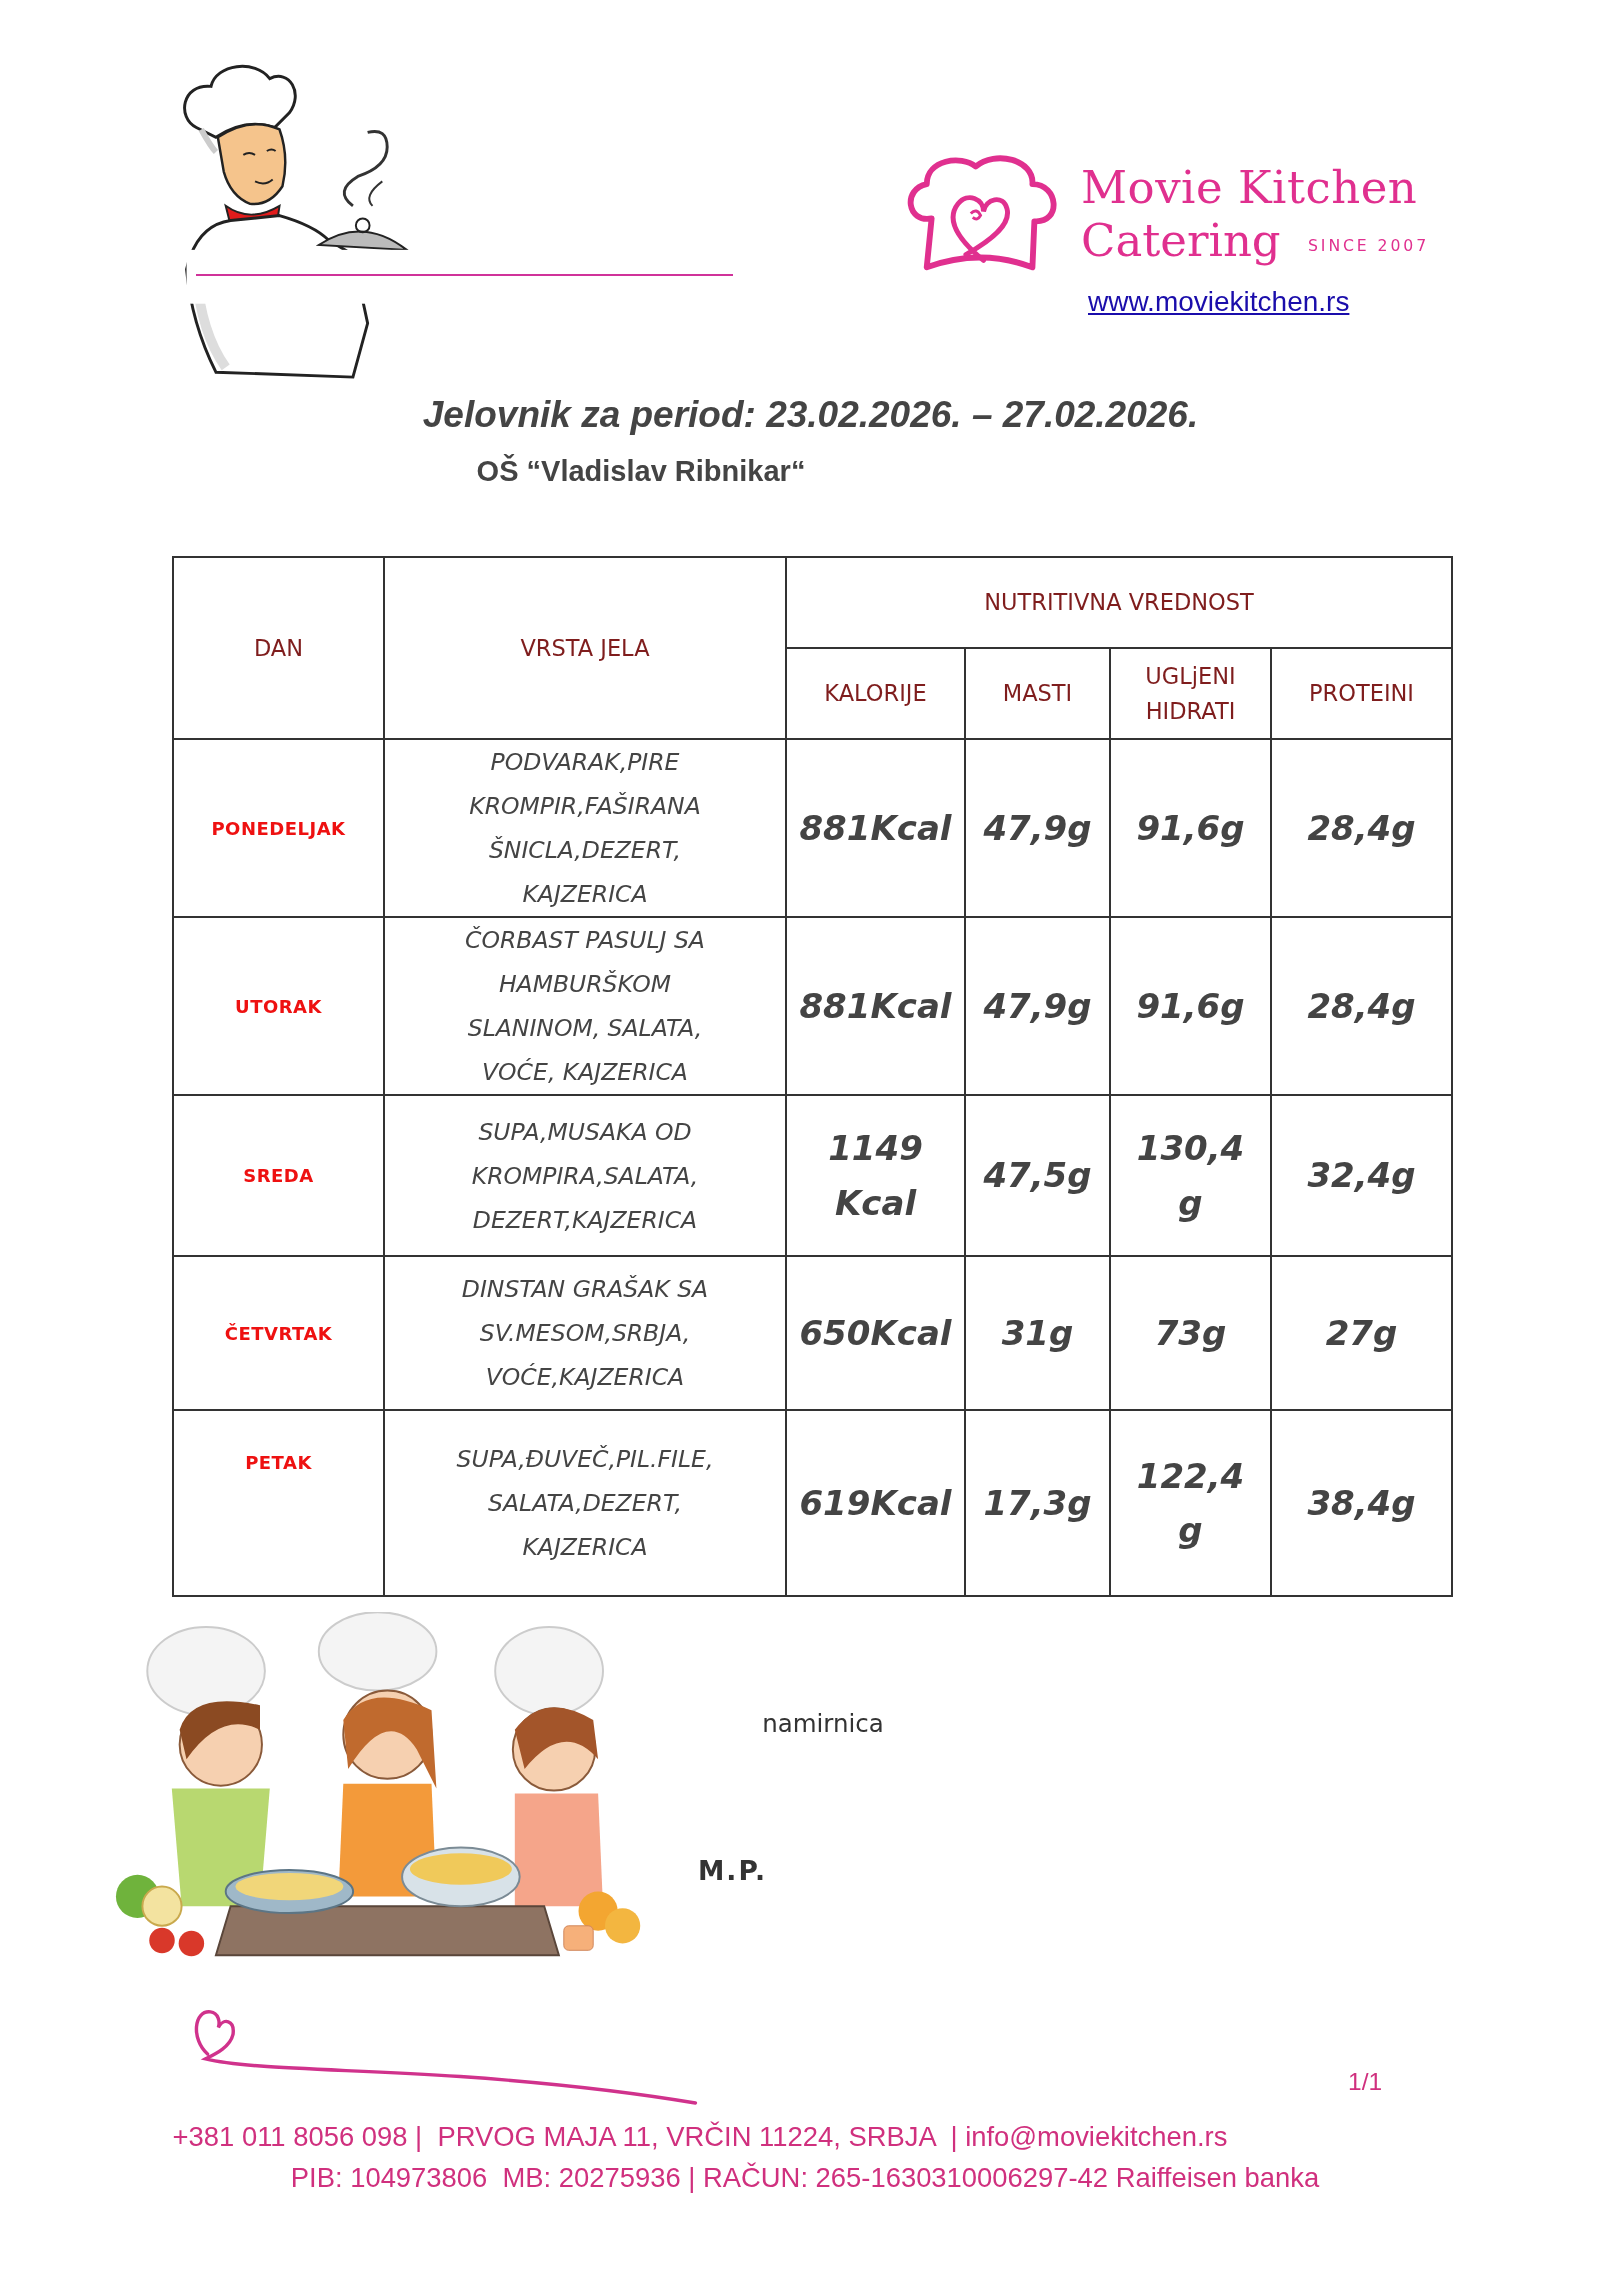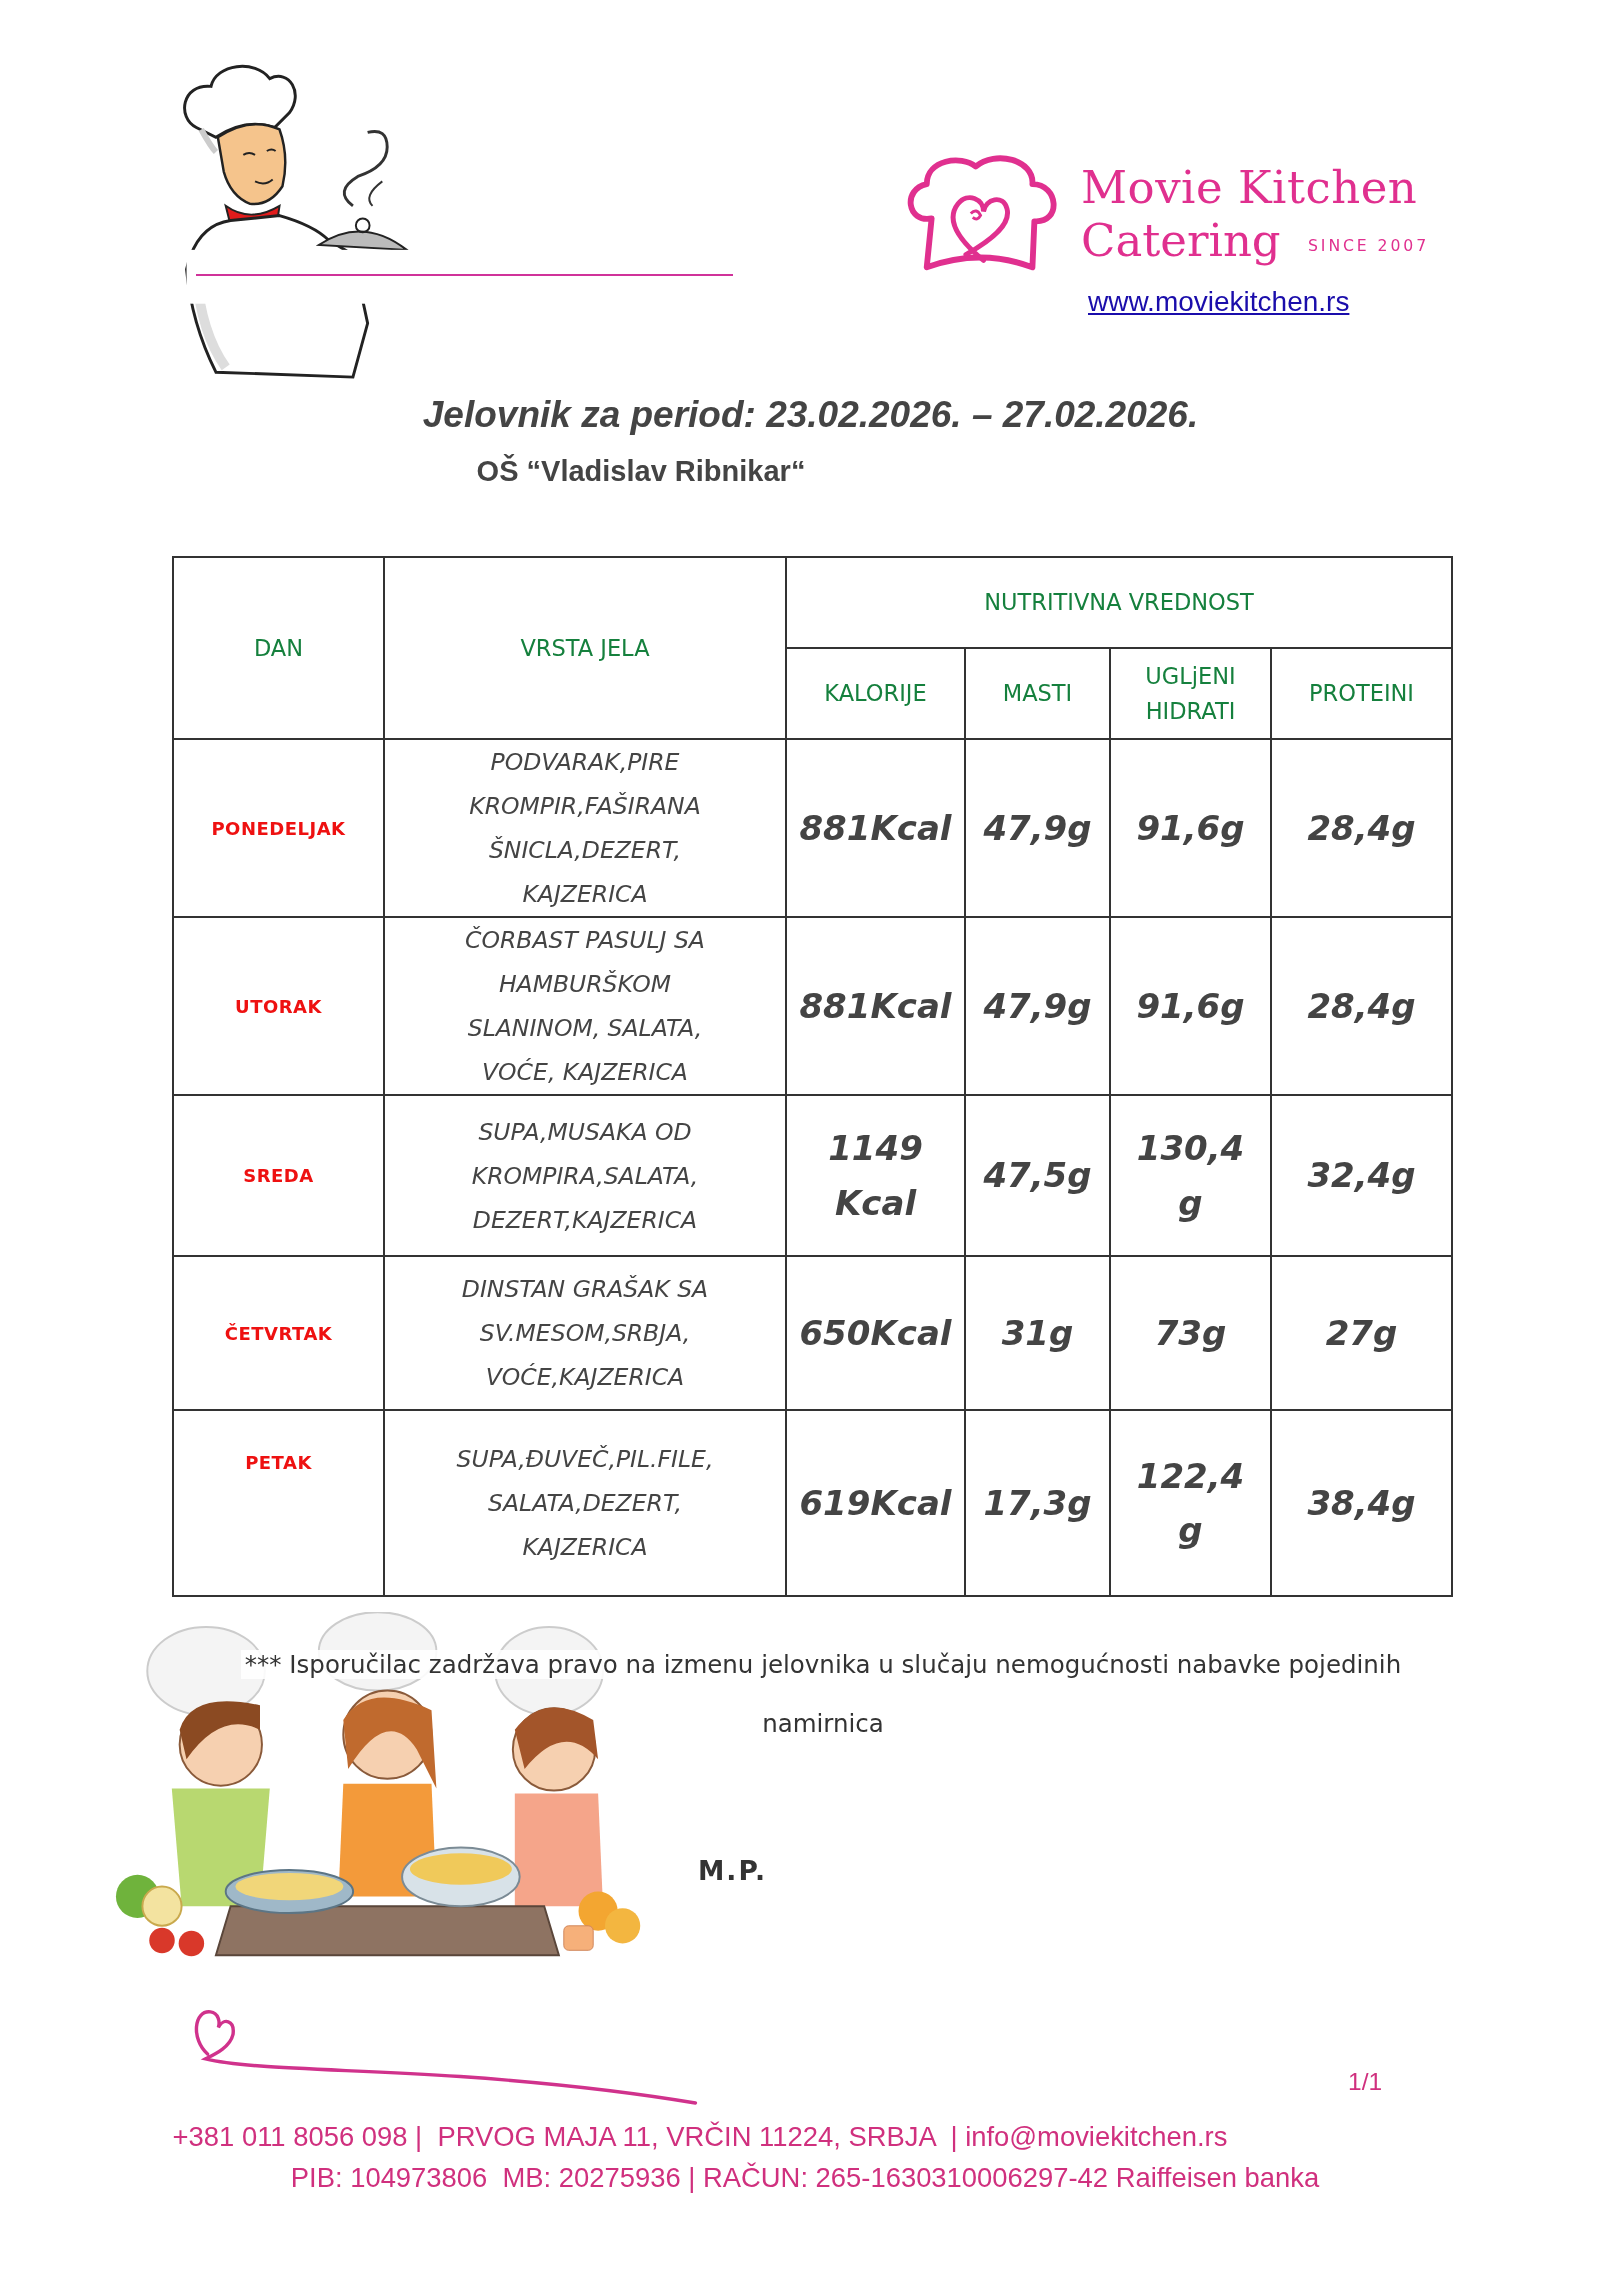--- a/index.html
+++ b/index.html
@@ -25,21 +25,21 @@
   
   #title { left: 0; width: 1621px; top: 394px; text-align: center; font-family: "Liberation Sans", sans-serif;
            font-size: 37px; font-weight: bold; color: #444; white-space: nowrap; font-style: italic; }
   #subtitle { left: 0; width: 1282px; top: 455px; text-align: center; font-family: "Liberation Sans", sans-serif;
               font-size: 29px; font-weight: bold; color: #444; white-space: nowrap; }
 
   
   #menu-table { left: 172px; top: 556px; width: 1279px; border-collapse: collapse;
                 font-family: "DejaVu Sans", sans-serif; table-layout: fixed; }
   #menu-table td, #menu-table th { border: 2px solid #333; text-align: center; vertical-align: middle; padding: 0; }
-  .hdr { font-size: 22.5px; font-weight: normal; color: #15803d; line-height: 1.55; }
+  .hdr { font-size: 22.5px; font-weight: normal; color: #7f1d1d; line-height: 1.55; }
   .day { color: #ee1111; font-size: 18px; font-weight: bold; letter-spacing: 0.5px; border-radius: 23px; }
   .meal { font-style: italic; font-size: 23.5px; color: #444; line-height: 44px; padding: 0 27.4px !important; }
   .val { font-style: italic; font-weight: bold; font-size: 34px; color: #444; line-height: 1.6; }
 
   
   #kids { left: 113px; top: 1612px; width: 539px; height: 363px; }
   #note { left: 186px; top: 1635px; width: 1274px; text-align: center; font-family: "DejaVu Sans", sans-serif;
           font-size: 24.5px; color: #333; line-height: 59px; }
   #note-line1 { background: rgba(255,255,255,0.88); padding: 0 3.9px; }
   #stamp { left: 698px; top: 1855px; font-size: 26.5px; color: #333; font-weight: bold; letter-spacing: 2px; }
@@ -210,21 +210,21 @@
   <circle cx="25" cy="290" r="22" fill="#6fb33c"></circle>
   <circle cx="50" cy="300" r="20" fill="#f3e3a0" stroke="#c9a94d" stroke-width="2"></circle>
   <circle cx="50" cy="335" r="13" fill="#d9382a"></circle>
   <circle cx="80" cy="338" r="13" fill="#d9382a"></circle>
   <circle cx="495" cy="305" r="20" fill="#f3a631"></circle>
   <circle cx="520" cy="320" r="18" fill="#f3b640"></circle>
   <rect x="460" y="320" width="30" height="25" rx="5" fill="#f6b07a" stroke="#d0855a"></rect>
 </svg>
 
 <div id="note" class="abs">
-  <span id="note-line1">*** Isporučilac zadržava pravo na izmenu jelovnika u slučaju nemogućnosti nabavke pojedinih</span><br>
+  <br>
   <span>namirnica</span>
 </div>
 <div id="stamp" class="abs">M.P.</div>
 
 <svg id="footer-swoosh" class="abs" viewBox="0 0 540 110">
   <path d="M22 55 C5 40 8 10 25 12 C33 13 35 22 33 28 C38 18 50 20 48 35 C45 48 30 55 20 60 C60 70 150 70 280 78 C380 85 460 95 520 105" fill="none" stroke="#d0328c" stroke-width="3.5" stroke-linecap="round"></path>
 </svg>
 <div id="page-number" class="abs">1/1</div>
 <div id="footer-line1" class="abs">+381 011 8056 098 |  PRVOG MAJA 11, VRČIN 11224, SRBJA  | info@moviekitchen.rs</div>
 <div id="footer-line2" class="abs">PIB: 104973806  MB: 20275936 | RAČUN: 265-1630310006297-42 Raiffeisen banka</div>

